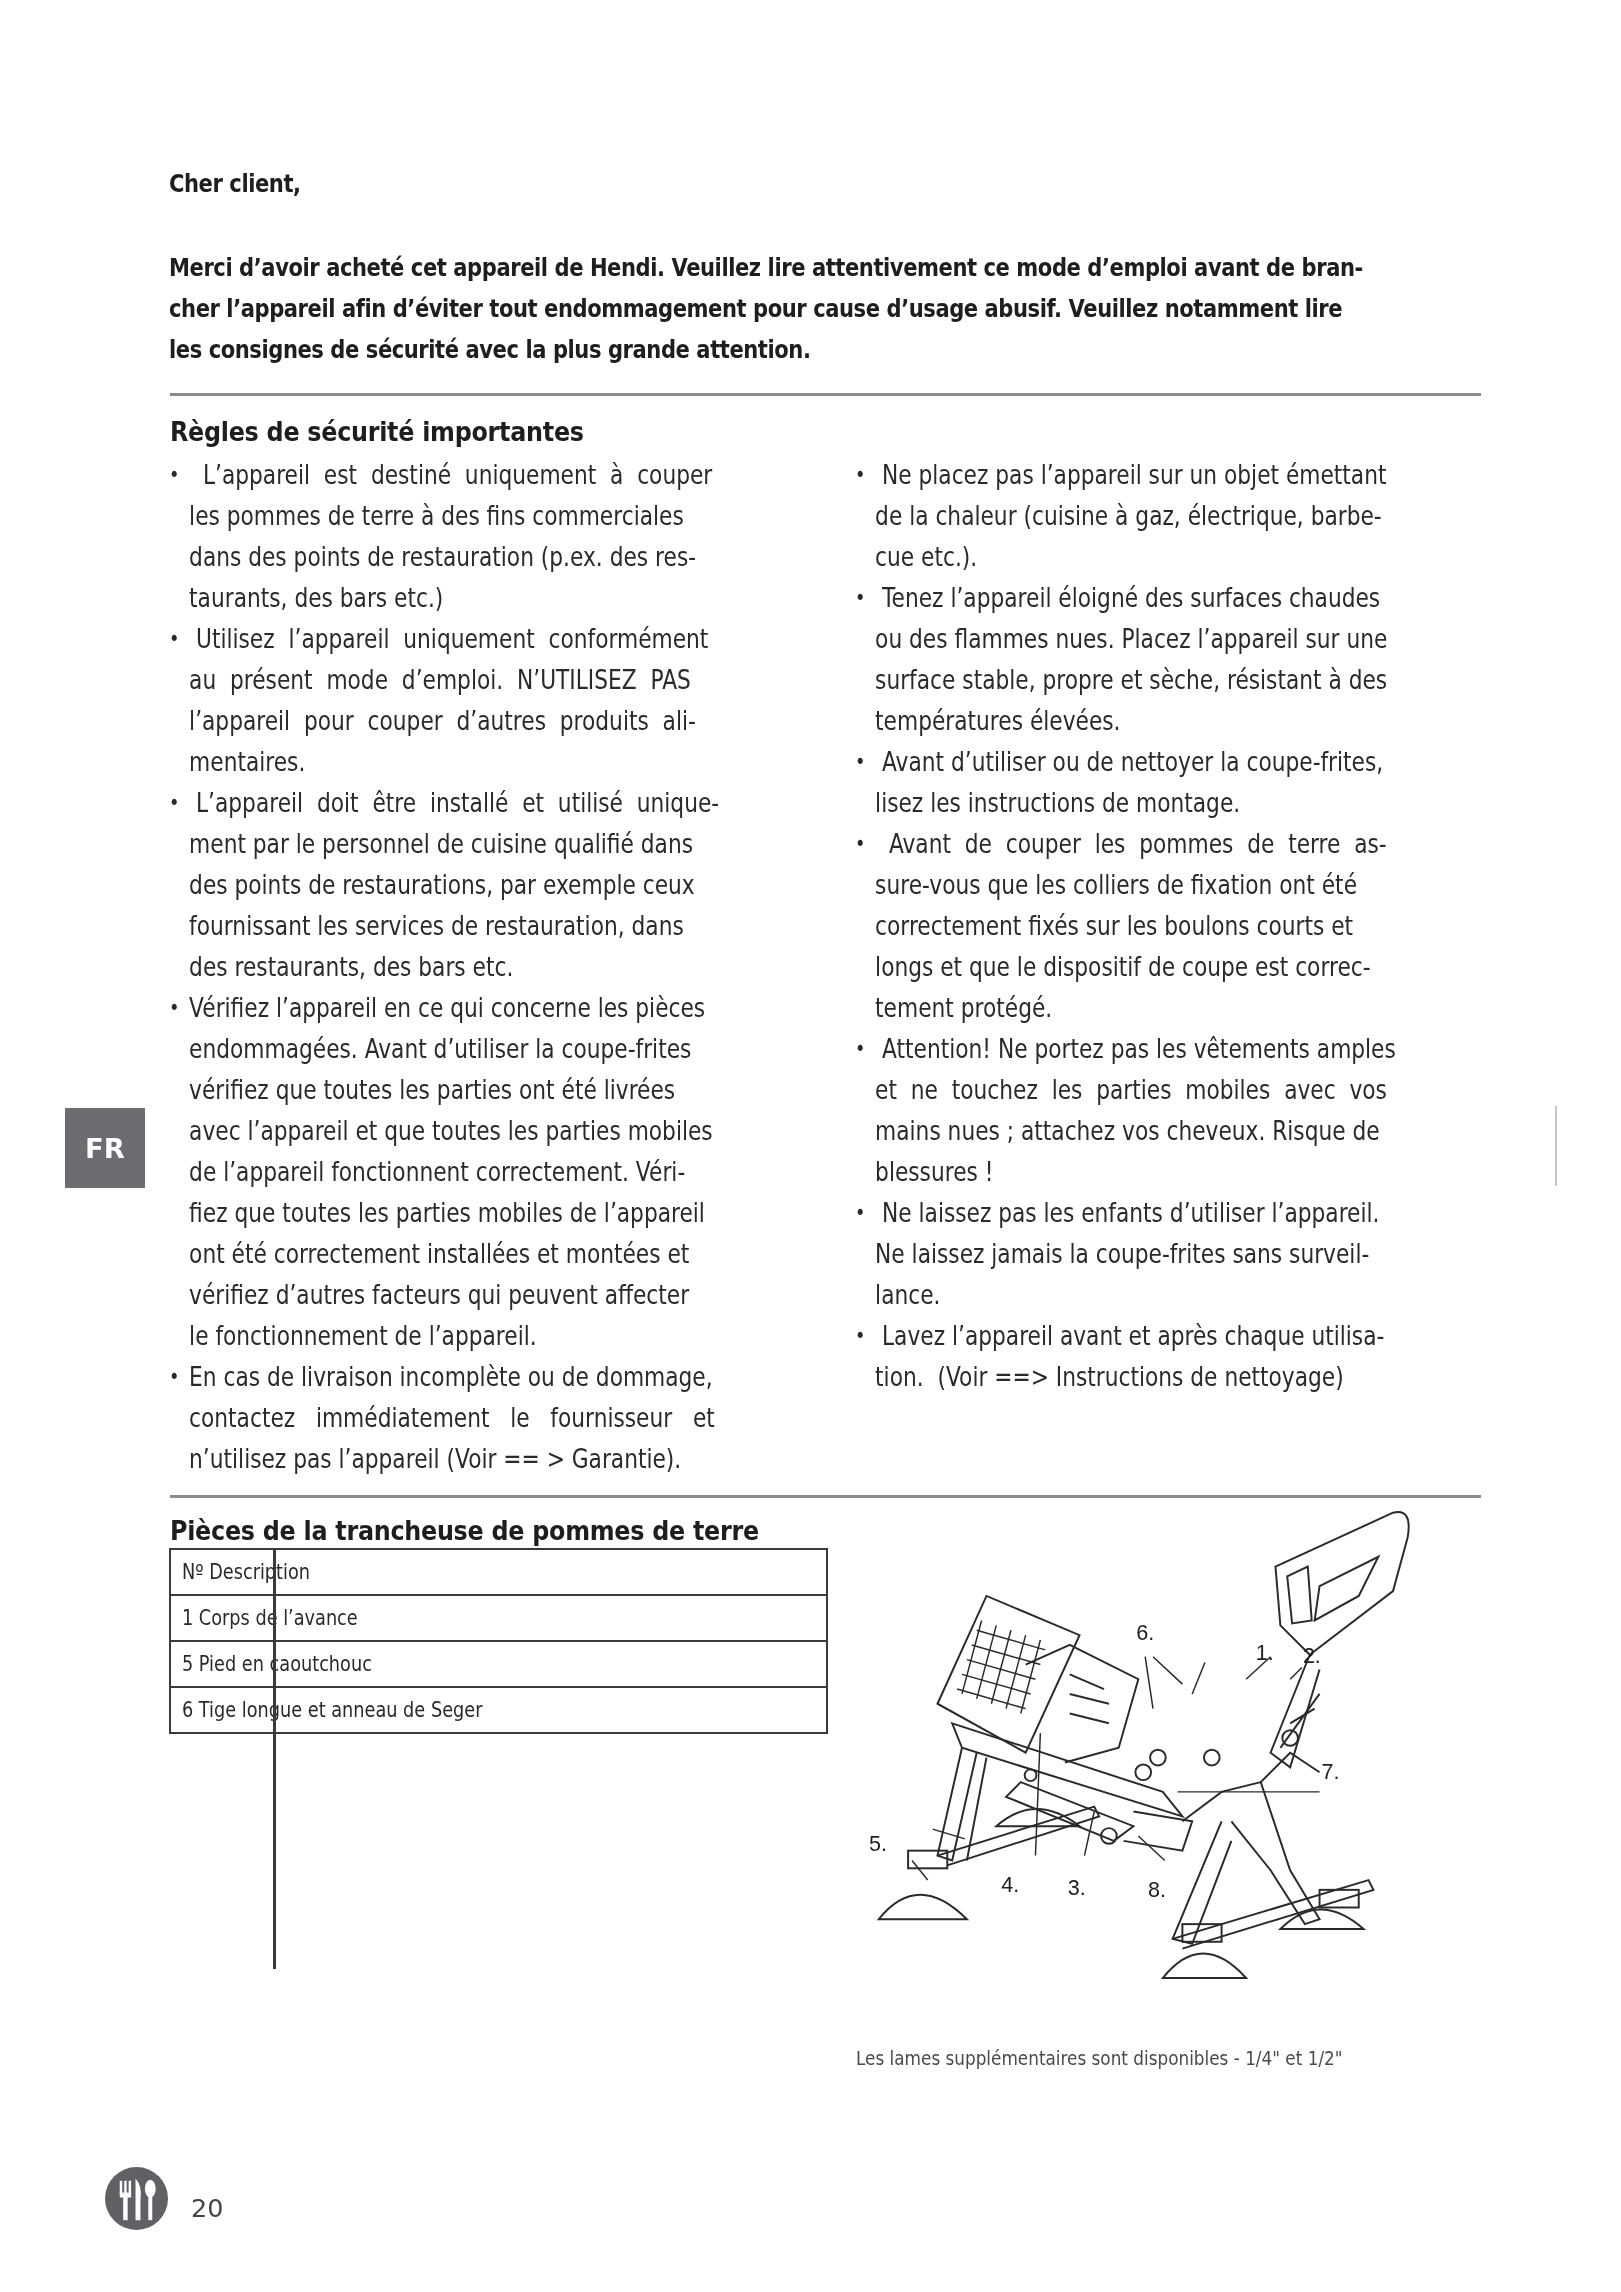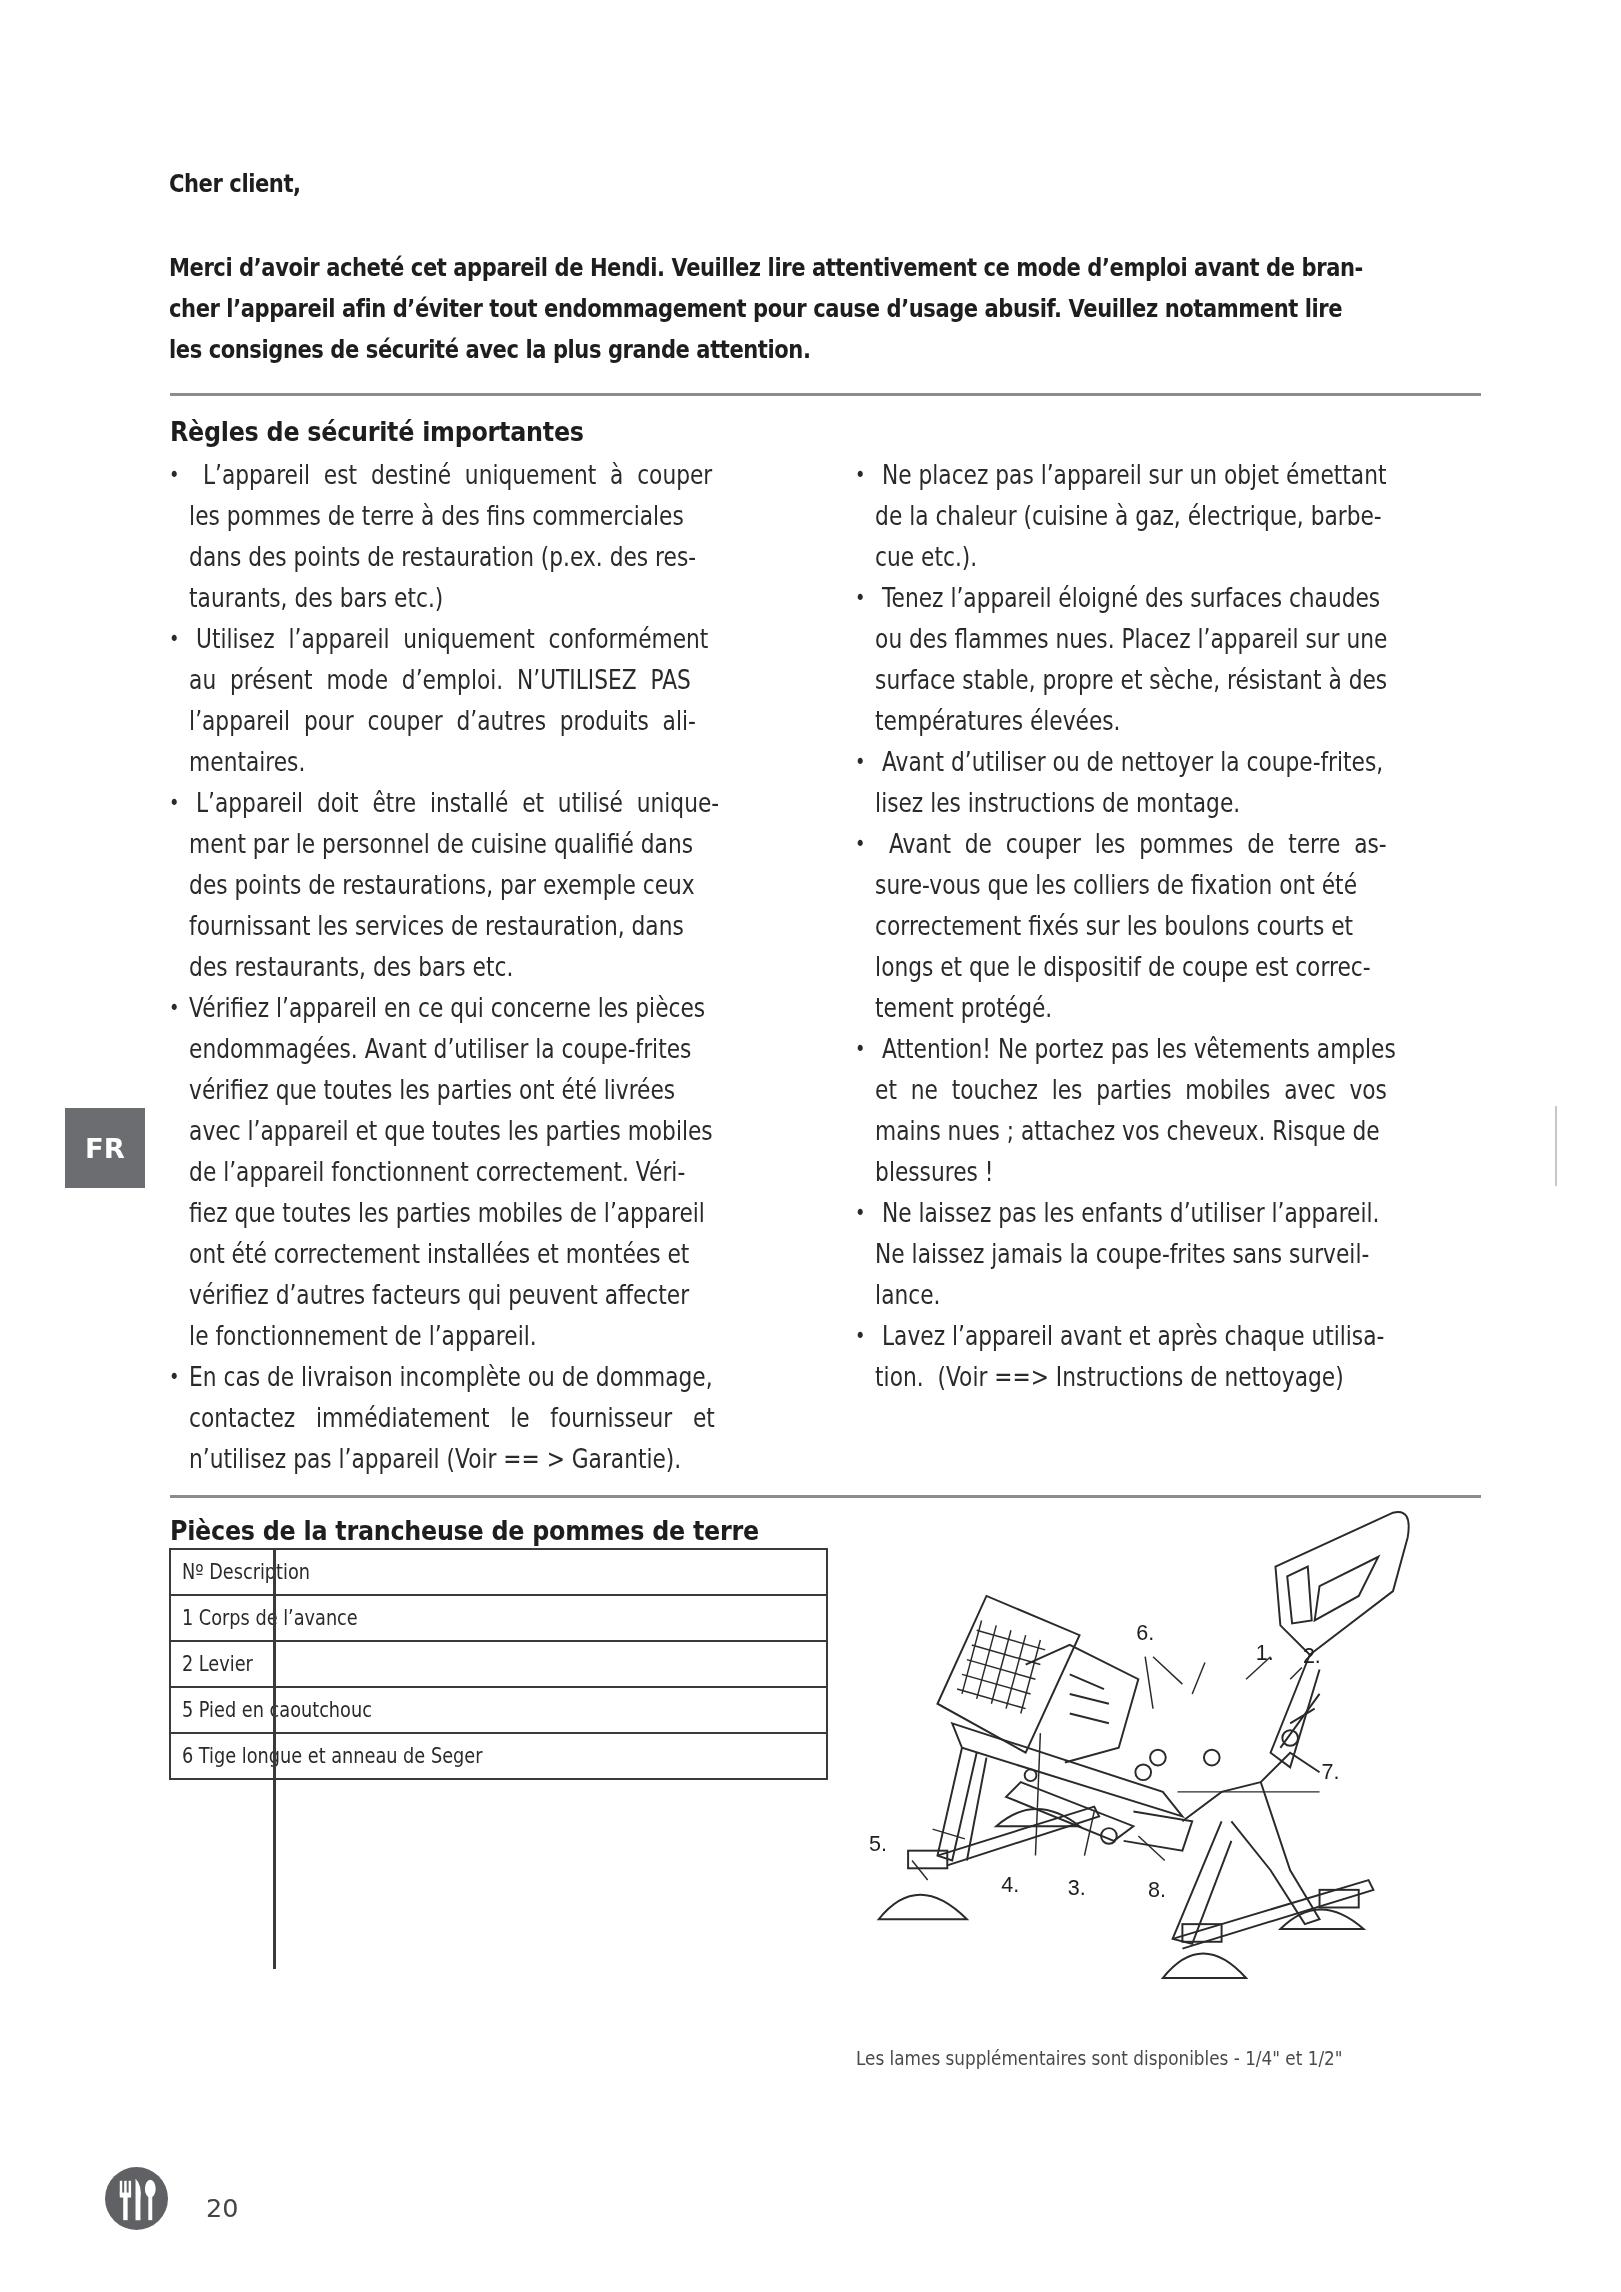--- a/index.html
+++ b/index.html
@@ -17,21 +17,21 @@
   .col li { position: relative; padding-left: 0; }
   .col li .bullet { position: absolute; font-size: 21.6px; }
   .line { white-space: nowrap; display: block; }
   .fr-tab { left: 65px; top: 1108px; width: 80px; height: 80px; background: #6b6d70; color: #ffffff; font-weight: bold; font-size: 27.4px; display: flex; align-items: center; justify-content: center; }
   .edge-mark { left: 1555px; top: 1106px; width: 2px; height: 80px; background: #c8c8c8; }
   table.parts { border-collapse: collapse; position: absolute; left: 169px; top: 1548px; width: 659px; }
   table.parts td { border: 2.5px solid #3a3a3a; height: 44px; padding: 0; font-size: 20.6px; color: #2a2a2a; position: relative; }
   table.parts td .cell-text { display: inline-block; padding-left: 12.7px; transform: scaleX(0.86); transform-origin: left center; white-space: nowrap; }
   .vline { position: absolute; left: 273px; top: 1550px; width: 2.5px; height: 419px; background: #3a3a3a; }
   .caption { left: 856px; top: 2047px; font-size: 19.6px; color: #4a4a4a; transform: scaleX(0.86); transform-origin: left top; white-space: nowrap; }
-  .page-num { left: 206px; top: 2193px; font-size: 25.5px; color: #444; }
+  .page-num { left: 191px; top: 2193px; font-size: 25.5px; color: #444; }
   .logo { left: 105px; top: 2167px; width: 63px; height: 63px; border-radius: 50%; background: #5f6164; }
   .diagram { left: 859px; top: 1498px; width: 637px; height: 529px; }
 </style>
 </head>
 <body>
 
 <div class="abs greeting">Cher client,</div>
 <div class="abs intro">
   <span class="line">Merci d’avoir acheté cet appareil de Hendi. Veuillez lire attentivement ce mode d’emploi avant de bran-</span>
   <span class="line">cher l’appareil afin d’éviter tout endommagement pour cause d’usage abusif. Veuillez notamment lire</span>
@@ -142,23 +142,20 @@
 
 <div class="abs h2" style="left:170px; top:1515px;">Pièces de la trancheuse de pommes de terre</div>
 
 <table class="parts">
   <tbody id="parts-body">
     <tr>
         <td><span class="cell-text">Nº Description</span></td>
       </tr>
   <tr>
         <td><span class="cell-text" style="white-space: pre;">1 Corps de l’avance</span></td>
-      </tr>
-      <tr>
-        <td><span class="cell-text" style="white-space: pre;">2 Levier</span></td>
       </tr>
       <tr>
         <td><span class="cell-text" style="white-space: pre;">5 Pied en caoutchouc</span></td>
       </tr>
       <tr>
         <td><span class="cell-text" style="white-space: pre;">6 Tige longue et anneau de Seger</span></td>
       </tr>
     </tbody>
 </table>
 <div class="vline"></div>

